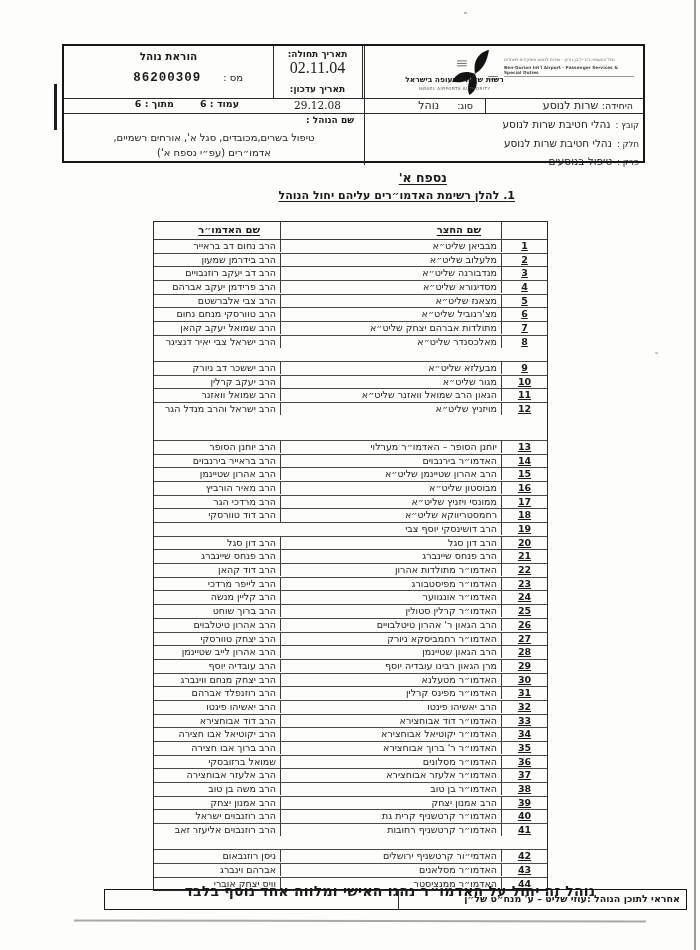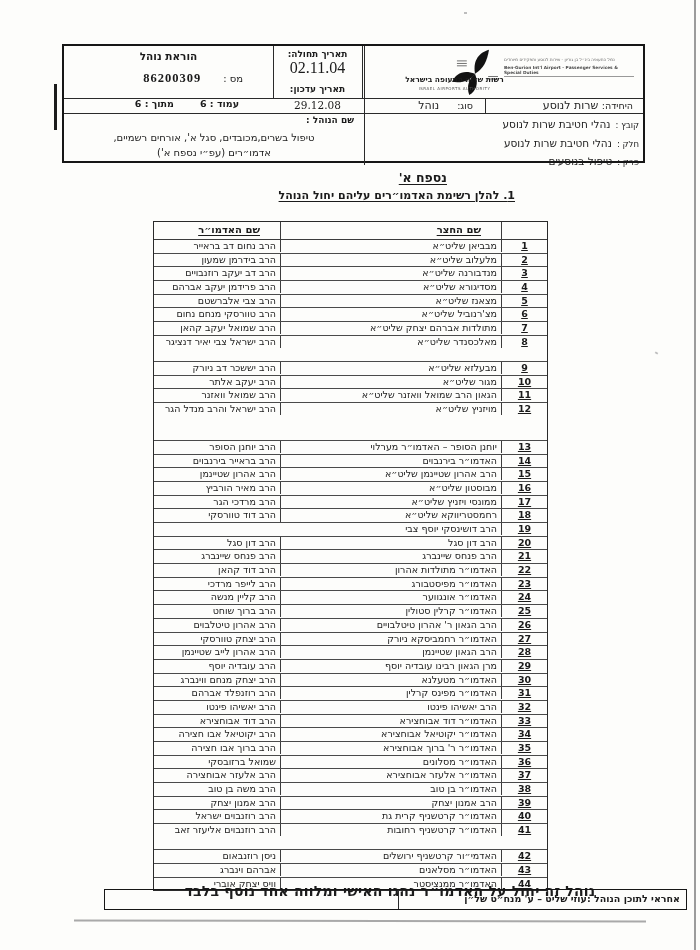--- a/index.html
+++ b/index.html
@@ -9,21 +9,21 @@
     font-family:"DejaVu Sans",sans-serif;direction:rtl;
   }
   .abs{position:absolute;}
   
   .header-box{left:62px;top:44px;width:583px;height:119px;border:2px solid #161616;box-sizing:border-box;background:#fdfdfb;}
   .hline{position:absolute;left:0;width:100%;height:1px;background:#2a2a2a;}
   .vline{position:absolute;top:0;width:1px;background:#2a2a2a;}
   .proc-title{left:0;top:4px;width:209px;text-align:center;font-size:10.5px;font-weight:bold;}
   .proc-num-row{left:0;top:25px;width:209px;display:flex;flex-direction:row;justify-content:flex-start;padding-right:30px;box-sizing:border-box;gap:22px;align-items:baseline;}
   .num-label{font-size:10px;}
-  .num-value{font-size:12.5px;font-weight:bold;font-family:Liberation Serif, serif;letter-spacing:1px;}
+  .num-value{font-size:12.5px;font-weight:bold;font-family:Liberation Mono, monospace;letter-spacing:1px;}
   .page-row{left:0;top:50px;width:209px;height:15px;display:flex;gap:26px;padding-right:34px;box-sizing:border-box;align-items:center;font-size:9.5px;font-weight:bold;}
   .dates-cell{left:209px;top:0;width:89px;height:52px;text-align:center;}
   .date-label{font-size:9px;font-weight:bold;margin-top:3px;}
   .date-value{font-size:16px;font-family:Liberation Serif, serif;}
   .date-label2{font-size:9px;font-weight:bold;margin-top:7px;}
   .date-update-val{left:209px;top:53px;width:89px;text-align:center;font-size:10.5px;font-family:"DejaVu Serif",serif;}
   .logo-heb{left:323px;top:29px;width:135px;text-align:center;font-size:7.5px;font-weight:bold;}
   .logo-eng{left:323px;top:40px;width:135px;text-align:center;font-size:4px;letter-spacing:.5px;color:#555;}
   .side-heb{left:440px;top:11px;width:130px;font-size:4.3px;color:#666;text-align:left;direction:rtl;}
   .side-eng{left:440px;top:19px;width:130px;font-size:4.3px;color:#4a4a4a;text-align:left;direction:ltr;font-weight:bold;border-bottom:.5px solid #999;padding-bottom:1px;}
@@ -201,21 +201,21 @@
 
     <div class="trow">
       <div class="c-num">9</div>
       <div class="c-court">מבעלזא שליט״א</div>
       <div class="c-admor">הרב יששכר דב ניורק</div>
     </div>
 
     <div class="trow">
       <div class="c-num">10</div>
       <div class="c-court">מגור שליט״א</div>
-      <div class="c-admor">הרב יעקב אלתר</div>
+      <div class="c-admor">הרב יעקב קרלין</div>
     </div>
 
     <div class="trow">
       <div class="c-num">11</div>
       <div class="c-court">הגאון הרב שמואל וואזנר שליט״א</div>
       <div class="c-admor">הרב שמואל וואזנר</div>
     </div>
 
     <div class="trow">
       <div class="c-num">12</div>

